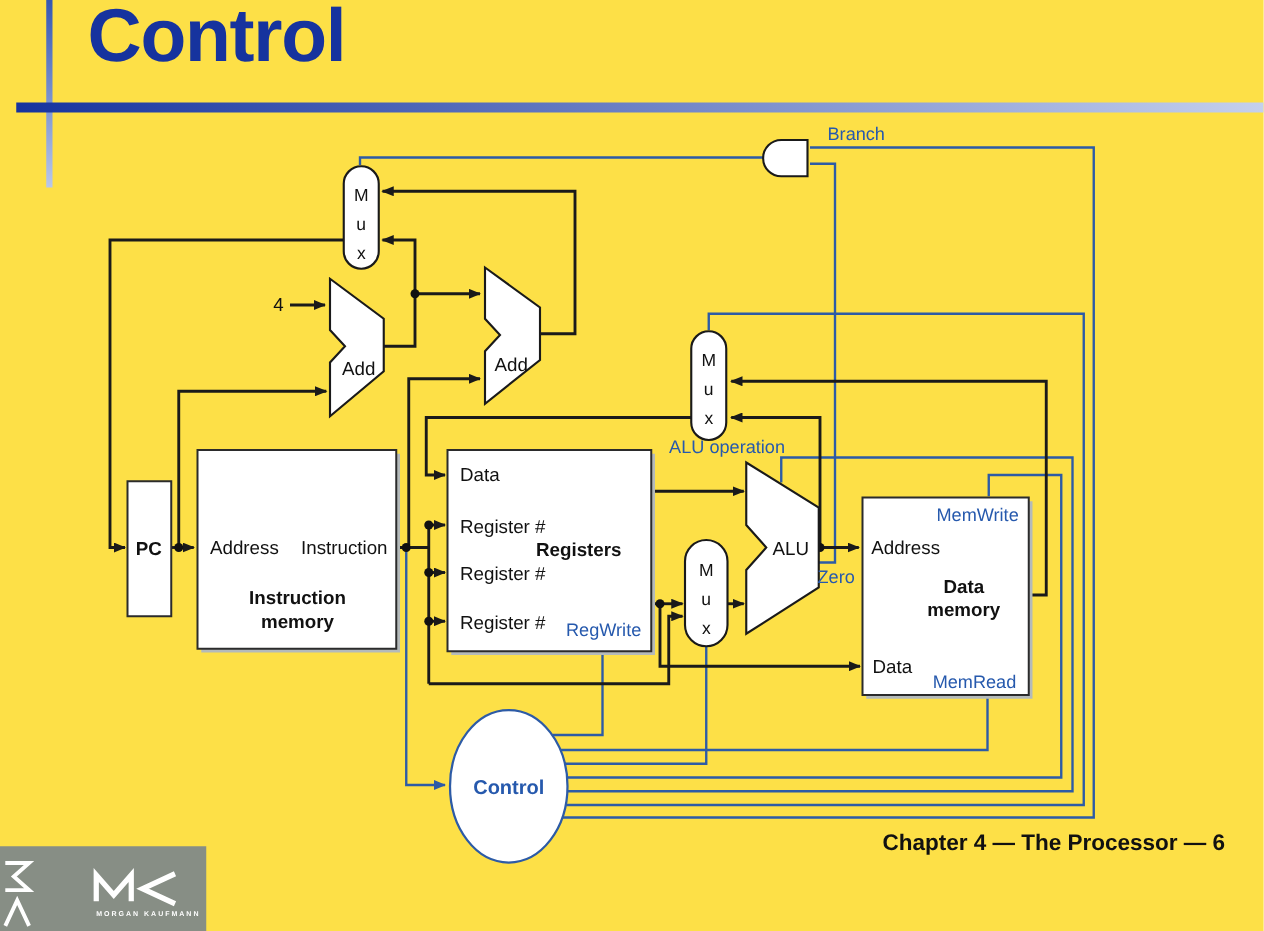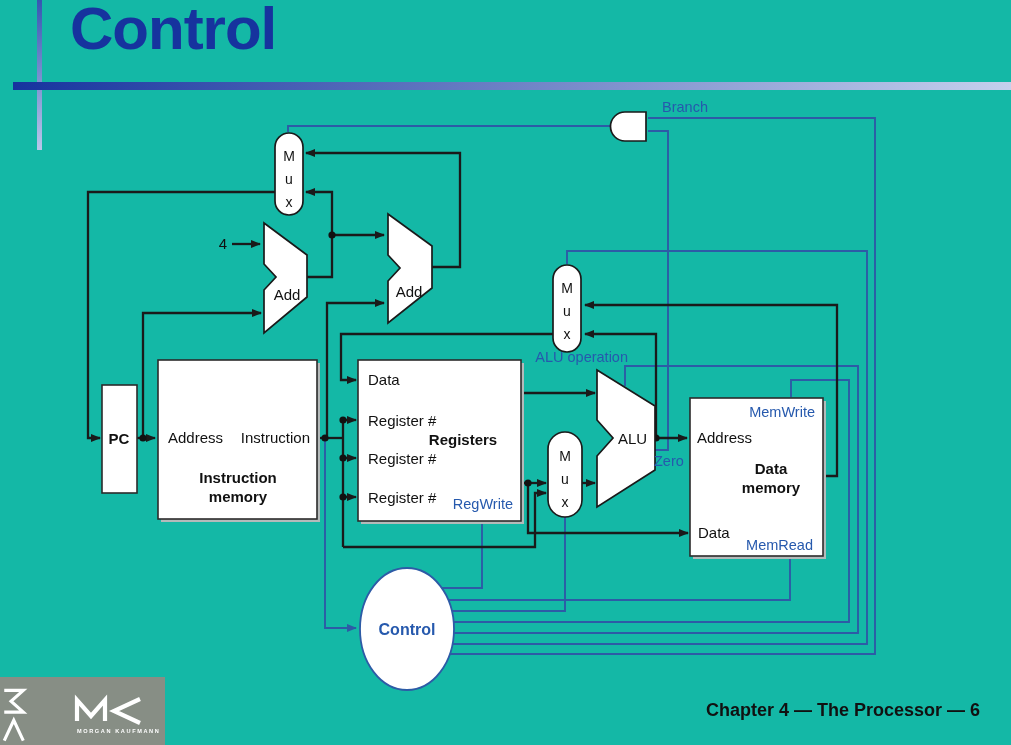--- a/index.html
+++ b/index.html
@@ -1,24 +1,24 @@
 <!DOCTYPE html>
 <html><head>
 <meta charset="utf-8">
 <style>
   html,body{margin:0;padding:0;background:#fff;}
-  #slide{position:relative;width:1011px;height:745px;background:#14b8a6;overflow:hidden;
+  #slide{position:relative;width:1011px;height:745px;background:#fde047;overflow:hidden;
          font-family:"Liberation Sans",sans-serif;}
   #title{position:absolute;left:70px;top:-6px;font-size:60px;font-weight:bold;
          color:#16339e;letter-spacing:-1px;}
   #vbar{position:absolute;left:37px;top:0;width:5px;height:150px;
         background:linear-gradient(#3557b2,#b9c7ea);}
   #hbar{position:absolute;left:13px;top:82px;width:998px;height:8px;
         background:linear-gradient(90deg,#16339e,#c5d0ed);}
-  #footer{position:absolute;right:31px;top:700px;font-size:18px;font-weight:bold;color:#111;}
+  #footer{position:absolute;right:31px;top:664px;font-size:18px;font-weight:bold;color:#111;}
   #logo{position:absolute;left:0;top:677px;width:165px;height:68px;background:#878e85;}
   svg text{font-family:"Liberation Sans",sans-serif;}
   .lbl{font-size:15px;fill:#111;}
   .lblb{font-size:15px;font-weight:bold;fill:#111;}
   .muxl{font-size:14px;fill:#111;}
   .sig{font-size:14.5px;fill:#2659ad;}
   .sigb{font-size:16px;font-weight:bold;fill:#2659ad;}
   .wire{stroke:#1a1a1a;stroke-width:2.3;fill:none;}
   .bwire{stroke:#2d5ba6;stroke-width:1.9;fill:none;}
   .box{fill:#fff;stroke:#2b2b2b;stroke-width:1.6;}

